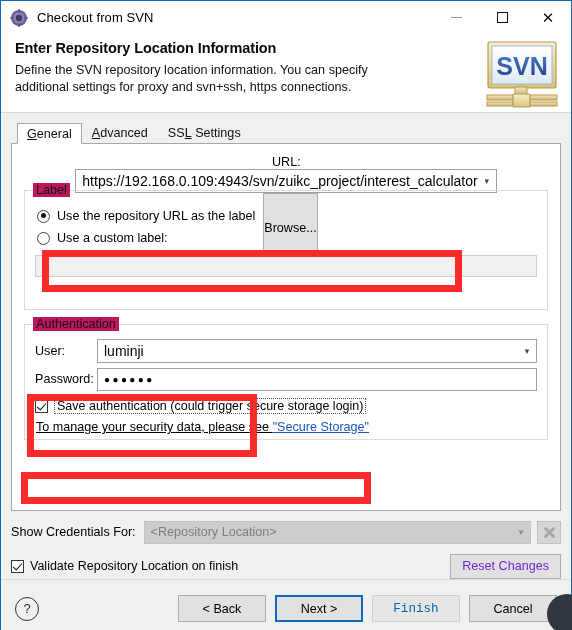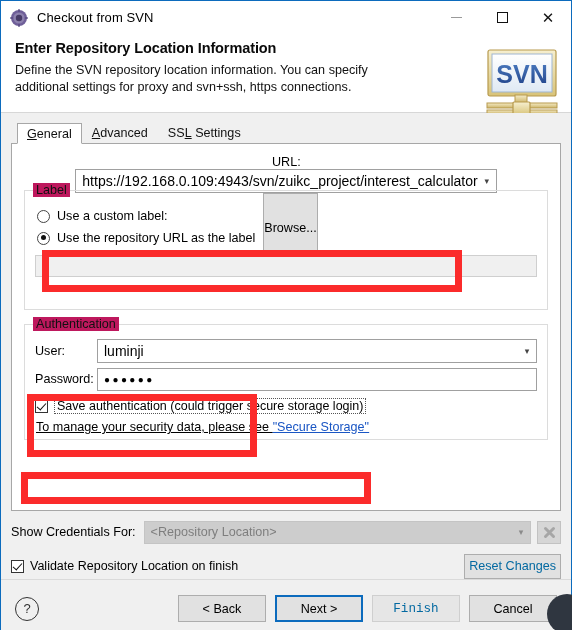--- a/index.html
+++ b/index.html
@@ -52,21 +52,21 @@
     box-sizing:border-box;
   }
   .header h1{
     margin:0 0 6px 0;font-size:14.5px;font-weight:bold;color:#0a0a0a;
     letter-spacing:-.1px;
   }
   .header p{
     margin:0;font-size:12.6px;line-height:17px;color:#111;max-width:410px;
   }
   .svn-logo{
-    position:absolute;right:12px;top:14px;width:74px;height:70px;
+    position:absolute;right:12px;top:6px;width:74px;height:70px;
   }
 
   
   .body{
     flex:1 1 auto;background:#f0f0f0;position:relative;
     padding:9px 10px 0 10px;box-sizing:border-box;
   }
 
   
   .tabstrip{
@@ -173,22 +173,22 @@
   .combo-disabled .val{padding-left:6px;font-size:12.6px;flex:1 1 auto;}
   .combo-disabled .arrow{width:18px;text-align:center;font-size:9px;color:#8a8a8a;}
   .clear-btn{
     margin-left:6px;flex:0 0 24px;height:23px;background:#d6d6d6;border:1px solid #c2c2c2;
     box-sizing:border-box;display:flex;align-items:center;justify-content:center;
     color:#a6a6a6;font-size:13px;font-weight:bold;
   }
 
   .validate-row{display:flex;align-items:center;height:26px;margin-top:9px;}
   .reset-btn{
-    margin-left:auto;height:25px;padding:0 4px;background:#e1e1e1;border:1px solid #adadad;
-    box-sizing:border-box;font-size:12.6px;display:flex;align-items:center;color:#0369a1;
+    margin-left:auto;height:25px;padding:0 11px;background:#e1e1e1;border:1px solid #adadad;
+    box-sizing:border-box;font-size:12.6px;display:flex;align-items:center;color:#6d28d9;
   }
 
   
   .footer{
     flex:0 0 58px;height:58px;background:#f0f0f0;border-top:1px solid #dadada;
     display:flex;align-items:center;padding:0 14px;box-sizing:border-box;
   }
   .help-icon{
     width:22px;height:22px;border:1.4px solid #333;border-radius:50%;
     display:flex;align-items:center;justify-content:center;font-size:13px;color:#333;
@@ -296,26 +296,26 @@
         <div class="combo">
           <div class="val">https://192.168.0.109:4943/svn/zuikc_project/interest_calculator</div>
           <div class="arrow">▾</div>
         </div>
         <div class="browse-btn">Browse...</div>
       </div>
 
       <div class="group grp-label">
         <div class="glabel">Label</div>
         <div class="radio-row">
+          <div class="radio checked"></div>
+          <span>Use the repository URL as the label</span>
+        </div>
+        <div class="radio-row">
           <div class="radio"></div>
           <span>Use a custom label:</span>
-        </div>
-        <div class="radio-row">
-          <div class="radio checked"></div>
-          <span>Use the repository URL as the label</span>
         </div>
         <div class="text-disabled"></div>
       </div>
 
       <div class="group grp-auth">
         <div class="glabel">Authentication</div>
 
         <div class="field-row">
           <div class="flabel">User:</div>
           <div class="combo">

